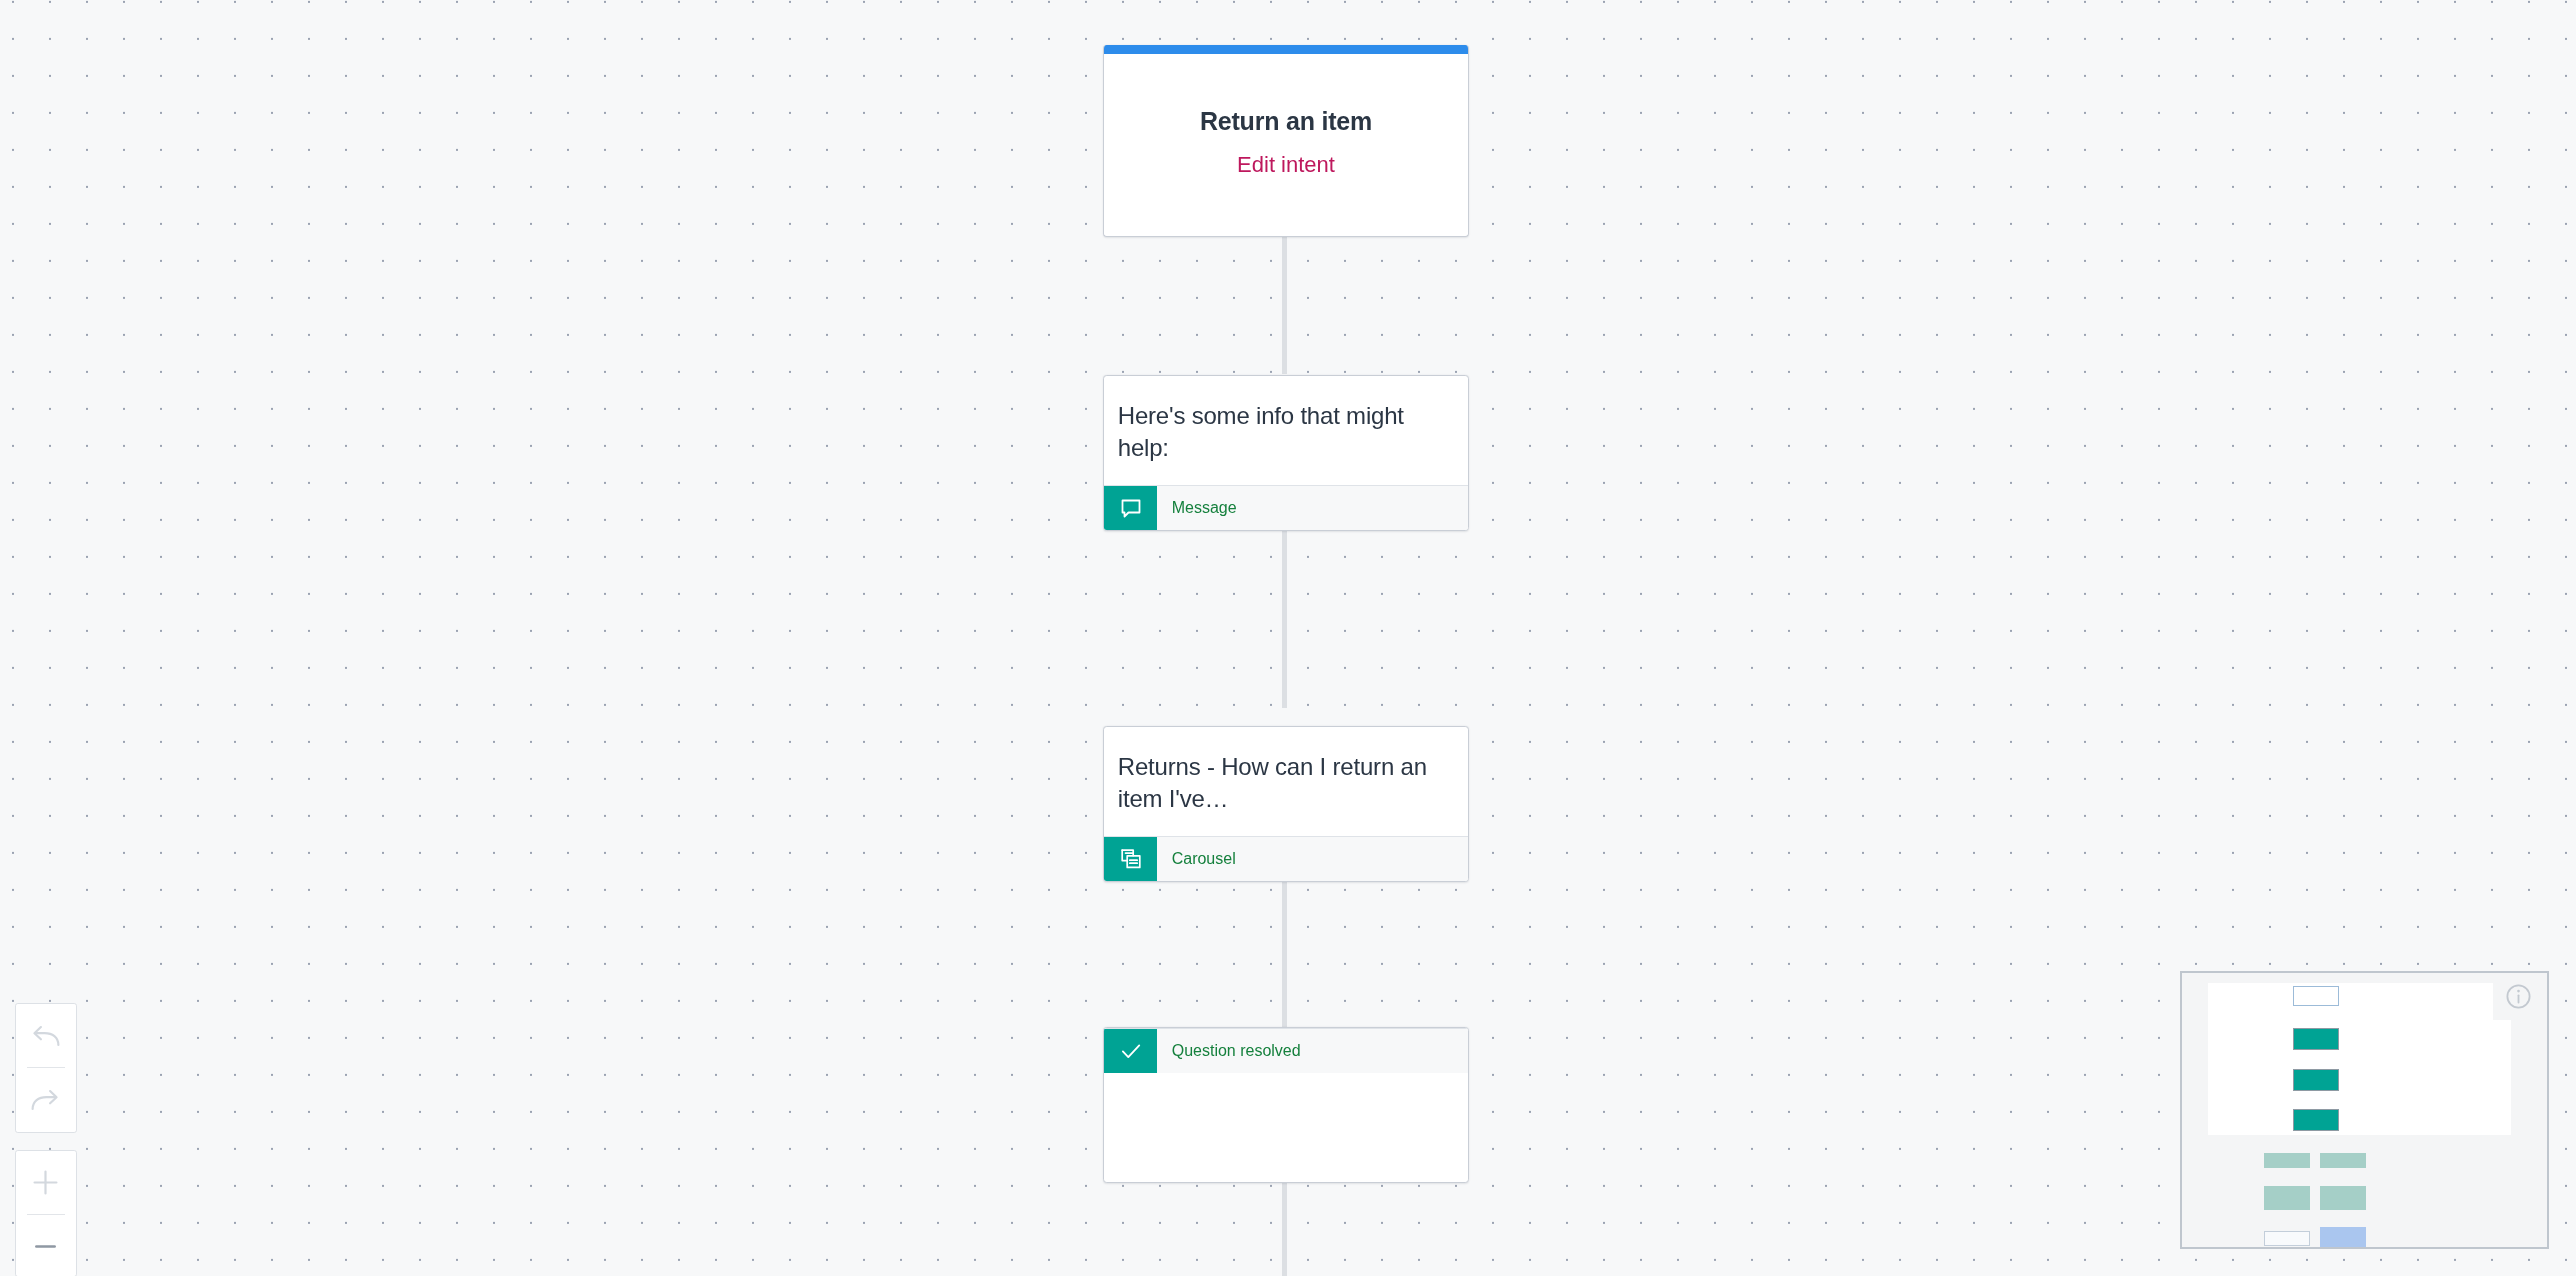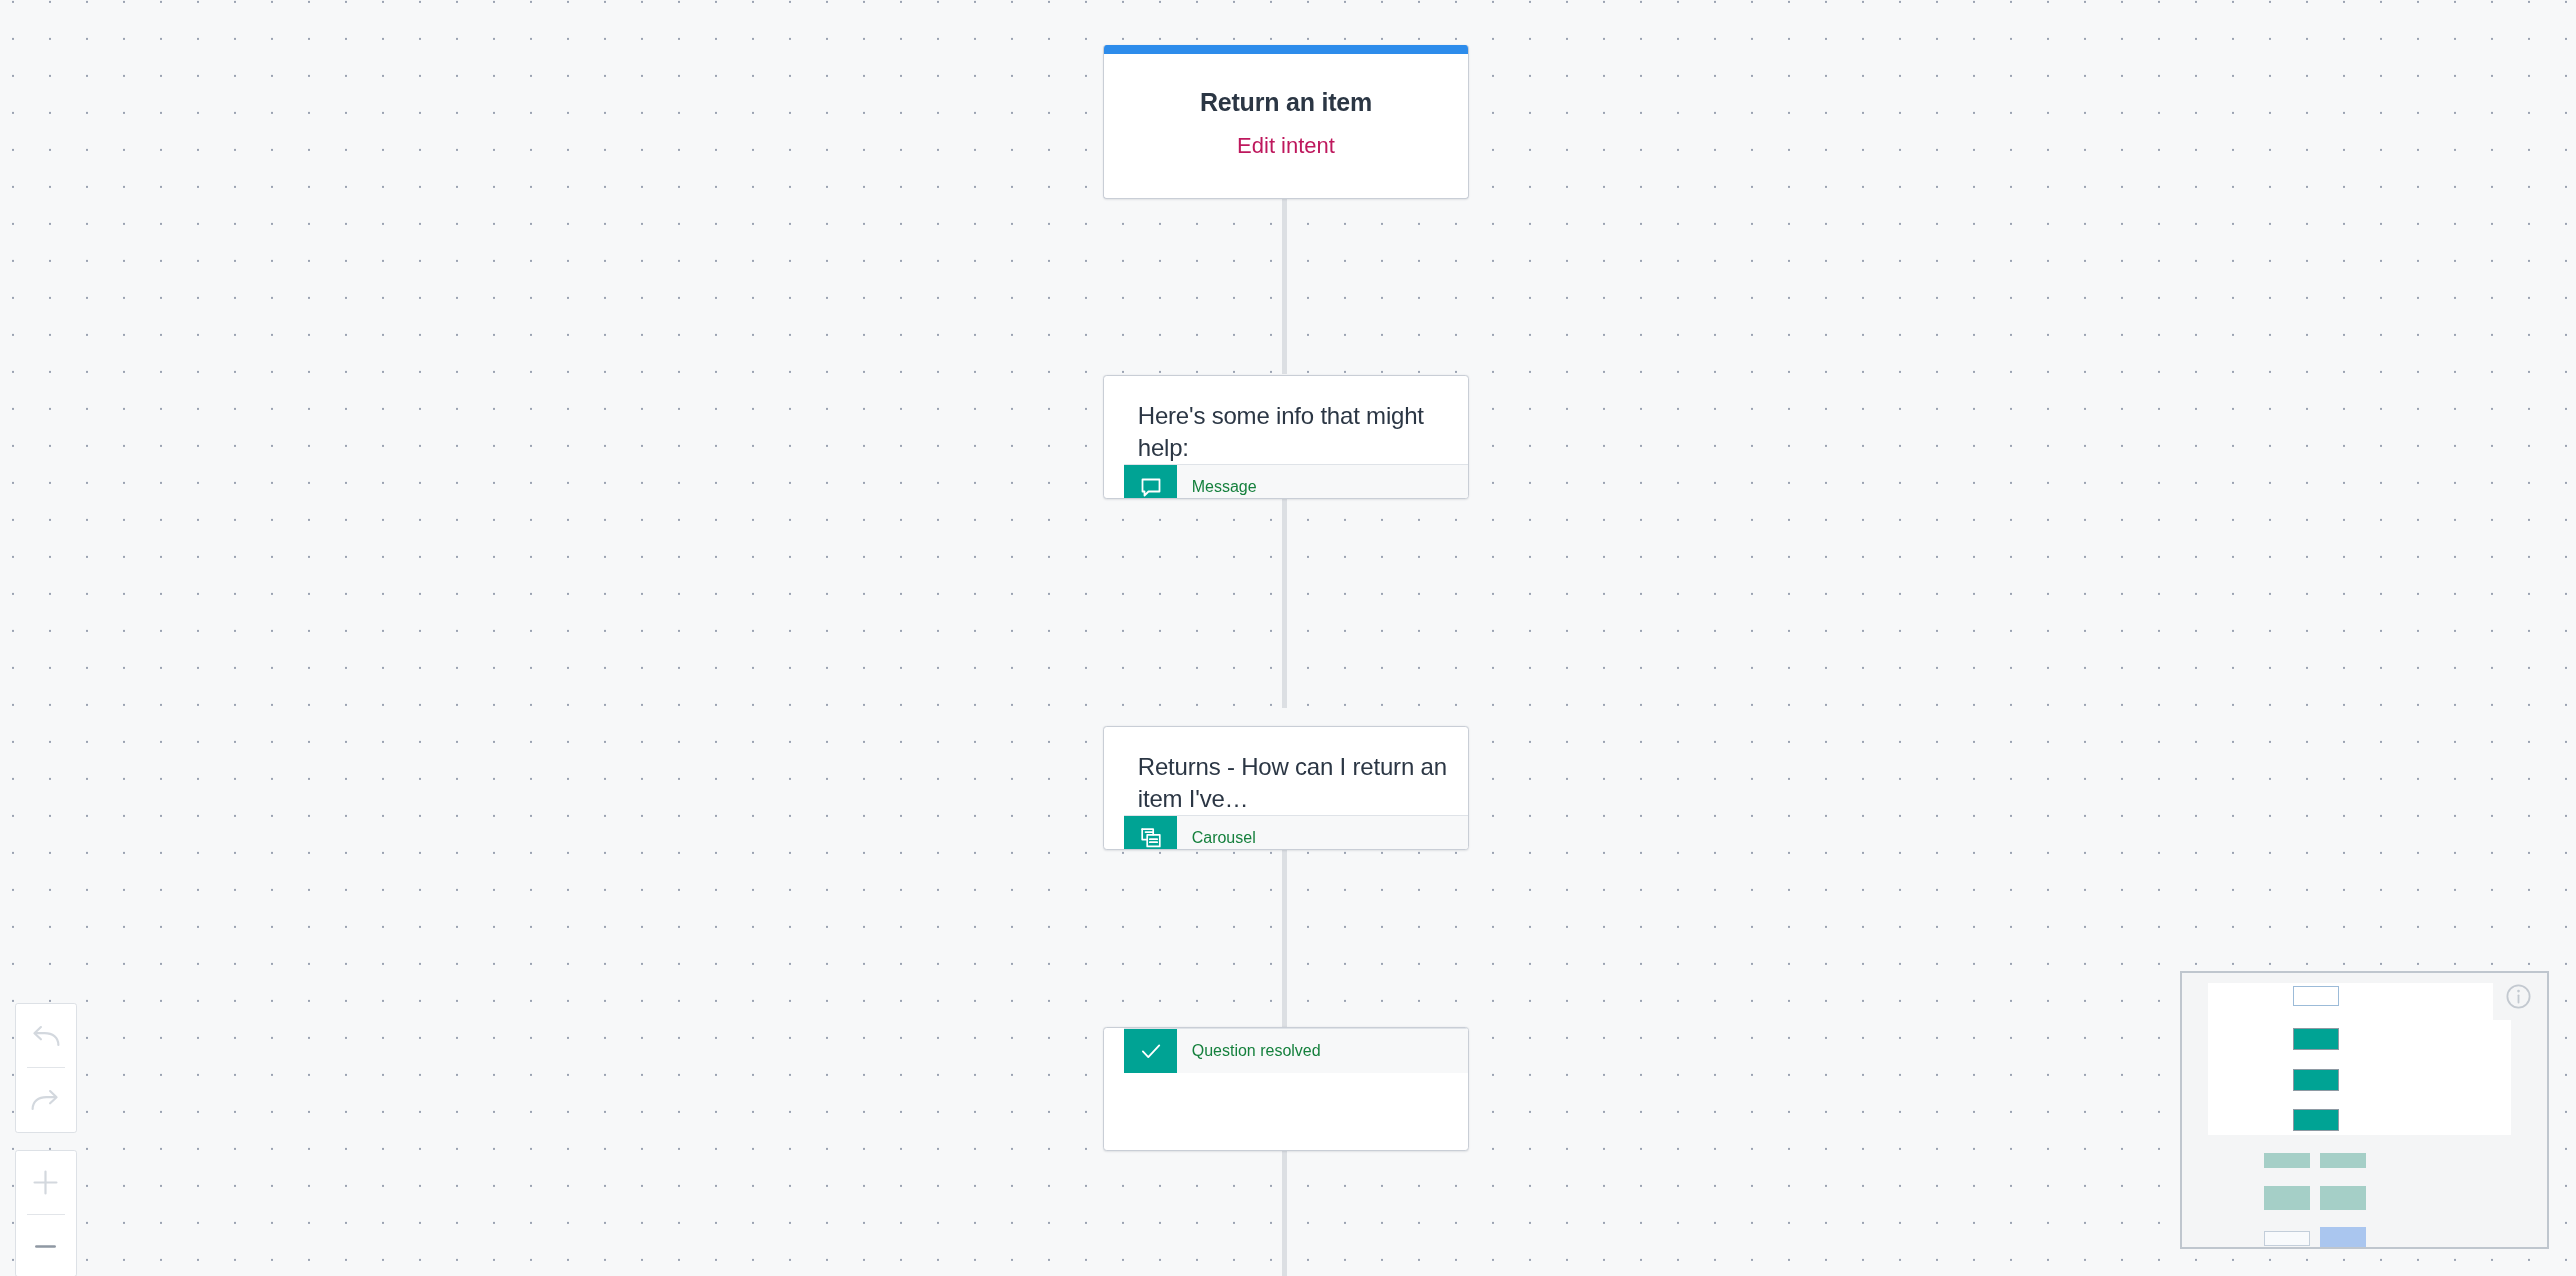--- a/index.html
+++ b/index.html
@@ -45,21 +45,21 @@
     border-radius: 3.7px;
     box-sizing: border-box;
     box-shadow: 0 0.9px 1.8px rgba(20,30,50,0.10);
     overflow: hidden;
     z-index: 3;
   }
 
   
   .node.intent {
     top: 45px;
-    height: 154px;
+    height: 192px;
     border-top: none;
     display: flex;
     flex-direction: column;
     align-items: center;
     justify-content: center;
   }
   .accent-bar {
     position: absolute;
     top: 0; left: 0; right: 0;
     height: 9.2px;
@@ -73,24 +73,23 @@
     margin-top: 3.7px;
   }
   .intent-link {
     font-size: 22px;
     color: #be185d;
     margin-top: 16.5px;
   }
 
   
   .node.step {
-    height: 124px;
+    height: 156px;
     display: flex;
     flex-direction: column;
-    padding-left: 20px;
   }
   .step-body {
     flex: 1 1 auto;
     padding: 24px 13.8px 0 13.8px;
     box-sizing: border-box;
   }
   .step-text {
     font-size: 24px;
     line-height: 32px;
     color: #2b3644;

